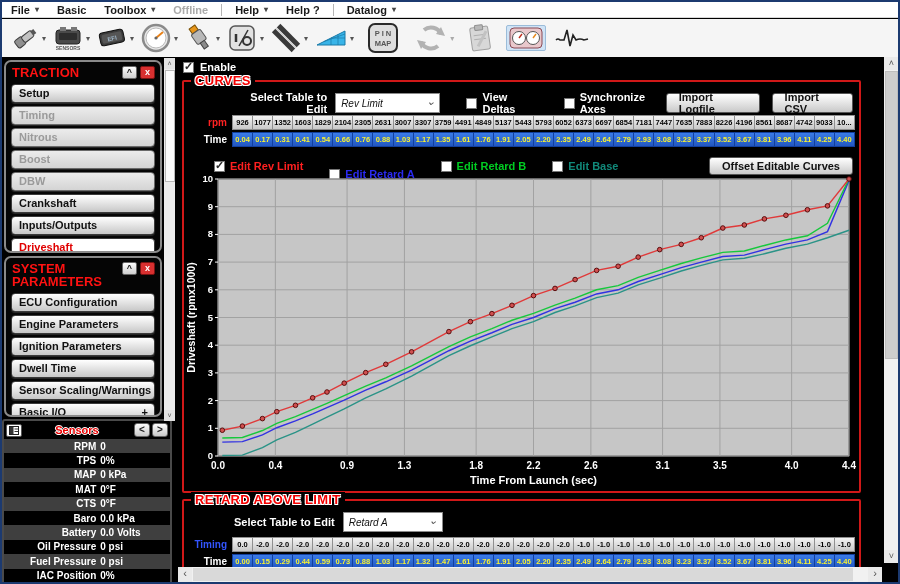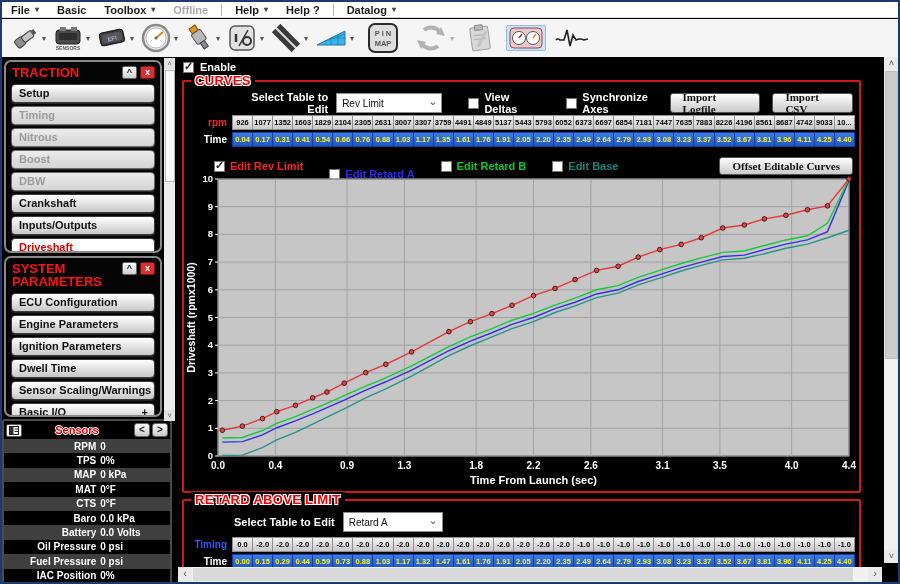--- a/index.html
+++ b/index.html
@@ -55,24 +55,24 @@
 
   .gbox { position:absolute; left:180px; width:679px; border:2px solid #d01818; border-radius:2px; background:#000; }
   .gbox-title { position:absolute; top:-9px; left:7px; background:#000; padding:0 4px; color:#f40000; font-size:13px; font-weight:bold; letter-spacing:.3px; text-shadow:-1px -1px 0 #fff,1px -1px 0 #fff,-1px 1px 0 #fff,1px 1px 0 #fff,0 -1px 0 #fff,0 1px 0 #fff; }
   .curves { top:78px; height:413px; }
   .retard { top:497px; height:96px; }
 
   .ctrl-row { position:absolute; left:0; right:6px; display:flex; align-items:center; }
   .curves .ctrl-row { top:9px; }
   .retard .ctrl-row { top:11px; }
   .lbl { color:#fff; font-size:11px; font-weight:bold;text-align:right; }
-  .select { position:relative; height:20px; background:#fff; border:1px solid #8a8a8a; display:flex; align-items:center; font-size:10px; color:#111; padding:0 16px 0 5px; }
+  .select { position:relative; height:20px; background:#fff; border:1px solid #8a8a8a; display:flex; align-items:center; font-size:10px; color:#111; padding:0 16px 0 5px;font-style:italic; }
   .select .chev { position:absolute; right:4px; top:1px; font-size:11px; color:#555; }
   .ckgrp { display:flex; align-items:center; gap:5px; font-size:11px; font-weight:bold; }
-  .btn { height:20px; border:1px solid #555; border-radius:3px; background:linear-gradient(#ffffff,#c9c9c9); color:#111; font-size:11px; font-weight:bold; display:flex; align-items:center; padding:4px 12px; cursor:default;font-family:Liberation Serif, serif; }
+  .btn { height:20px; border:1px solid #555; border-radius:3px; background:linear-gradient(#ffffff,#c9c9c9); color:#111; font-size:11px; font-weight:bold; display:flex; align-items:center; padding:4px 12px; cursor:default; }
 
   .tbl { position:absolute; left:2px; right:4px; top:33px; }
   .trow { display:flex; height:15px; margin-bottom:2px; }
   .trow .rl { width:46px; flex:none; text-align:right; padding-right:5px; font-size:10px; font-weight:bold; line-height:15px; }
   .rl.red { color:#ff2222; } .rl.white { color:#fff; } .rl.blue { color:#3355ff; }
   .cells { display:flex; flex:1; }
   .cell { flex:1 1 0; min-width:0; text-align:center; font-size:7.5px; font-weight:bold; line-height:13px; overflow:hidden; white-space:nowrap; }
   .cell.silver { background:linear-gradient(#f3f3f3,#c9c9c9); border:1px solid #8f8f8f; border-left-width:0; color:#000; }
   .cell.silver:first-child { border-left-width:1px; }
   .cell.bluec { background:linear-gradient(#3b7ce8,#2257c0); border:1px solid #123f9e; border-left-width:0; color:#f8f230; }

